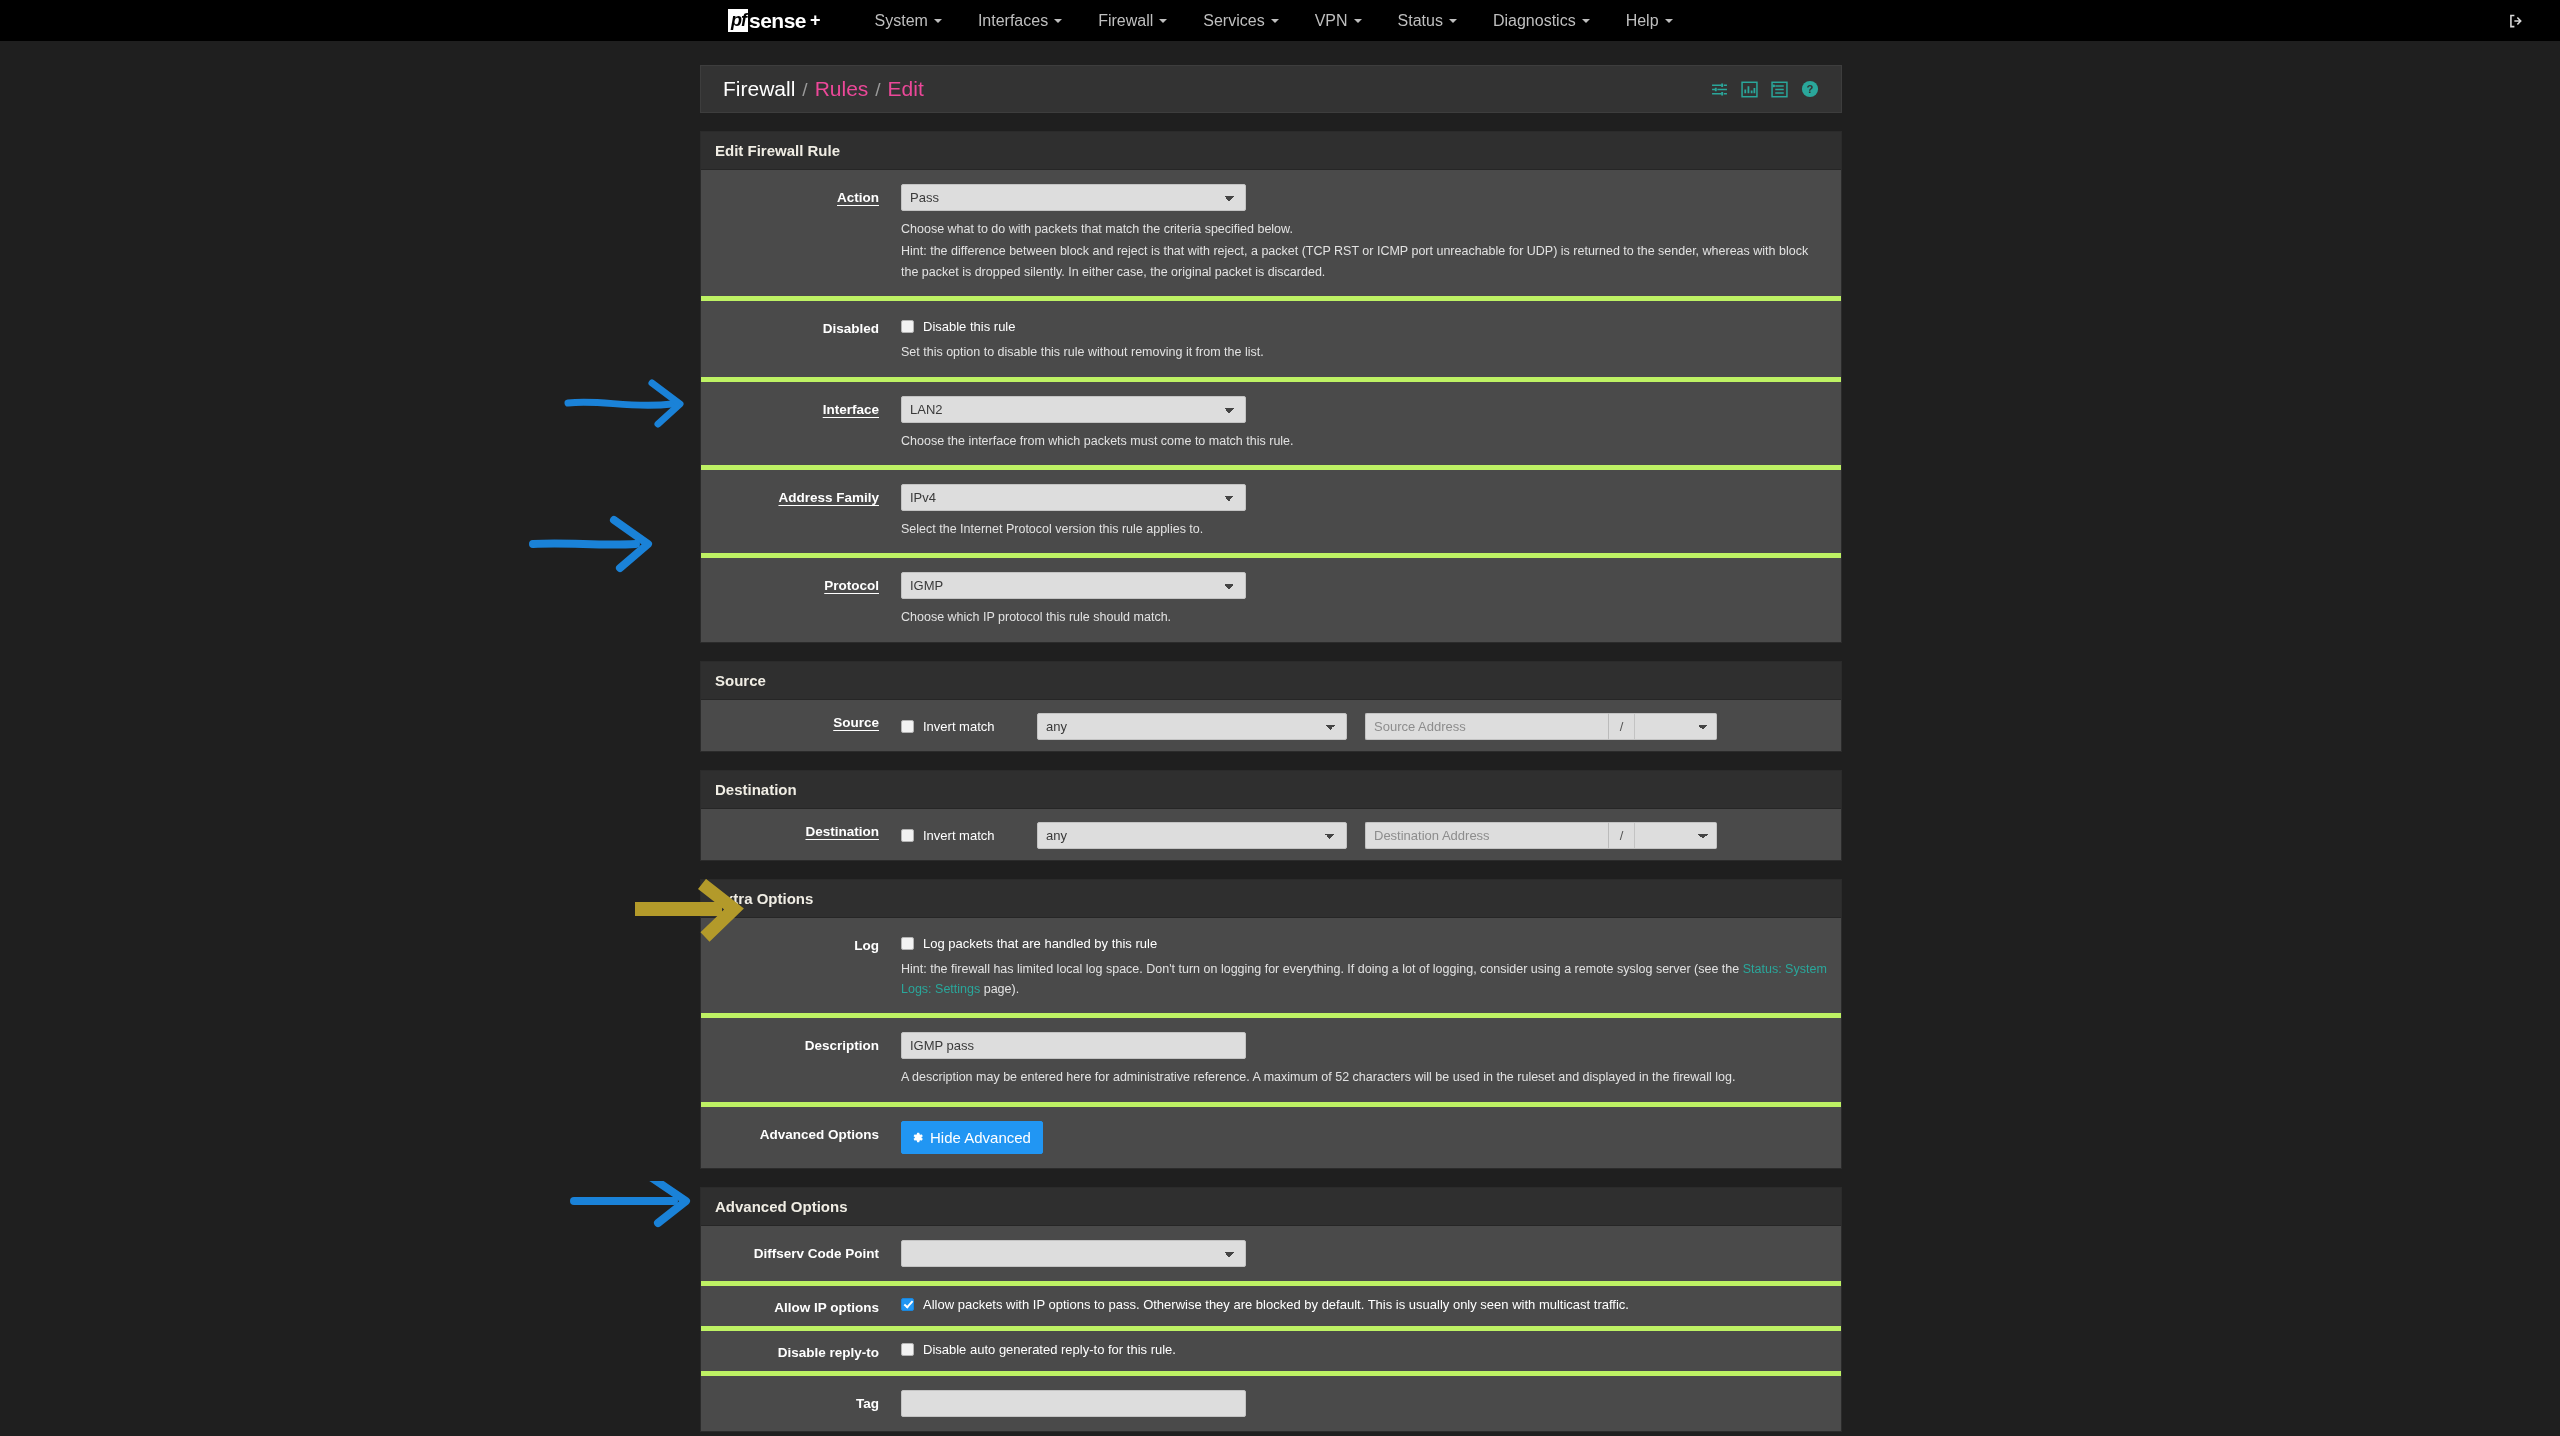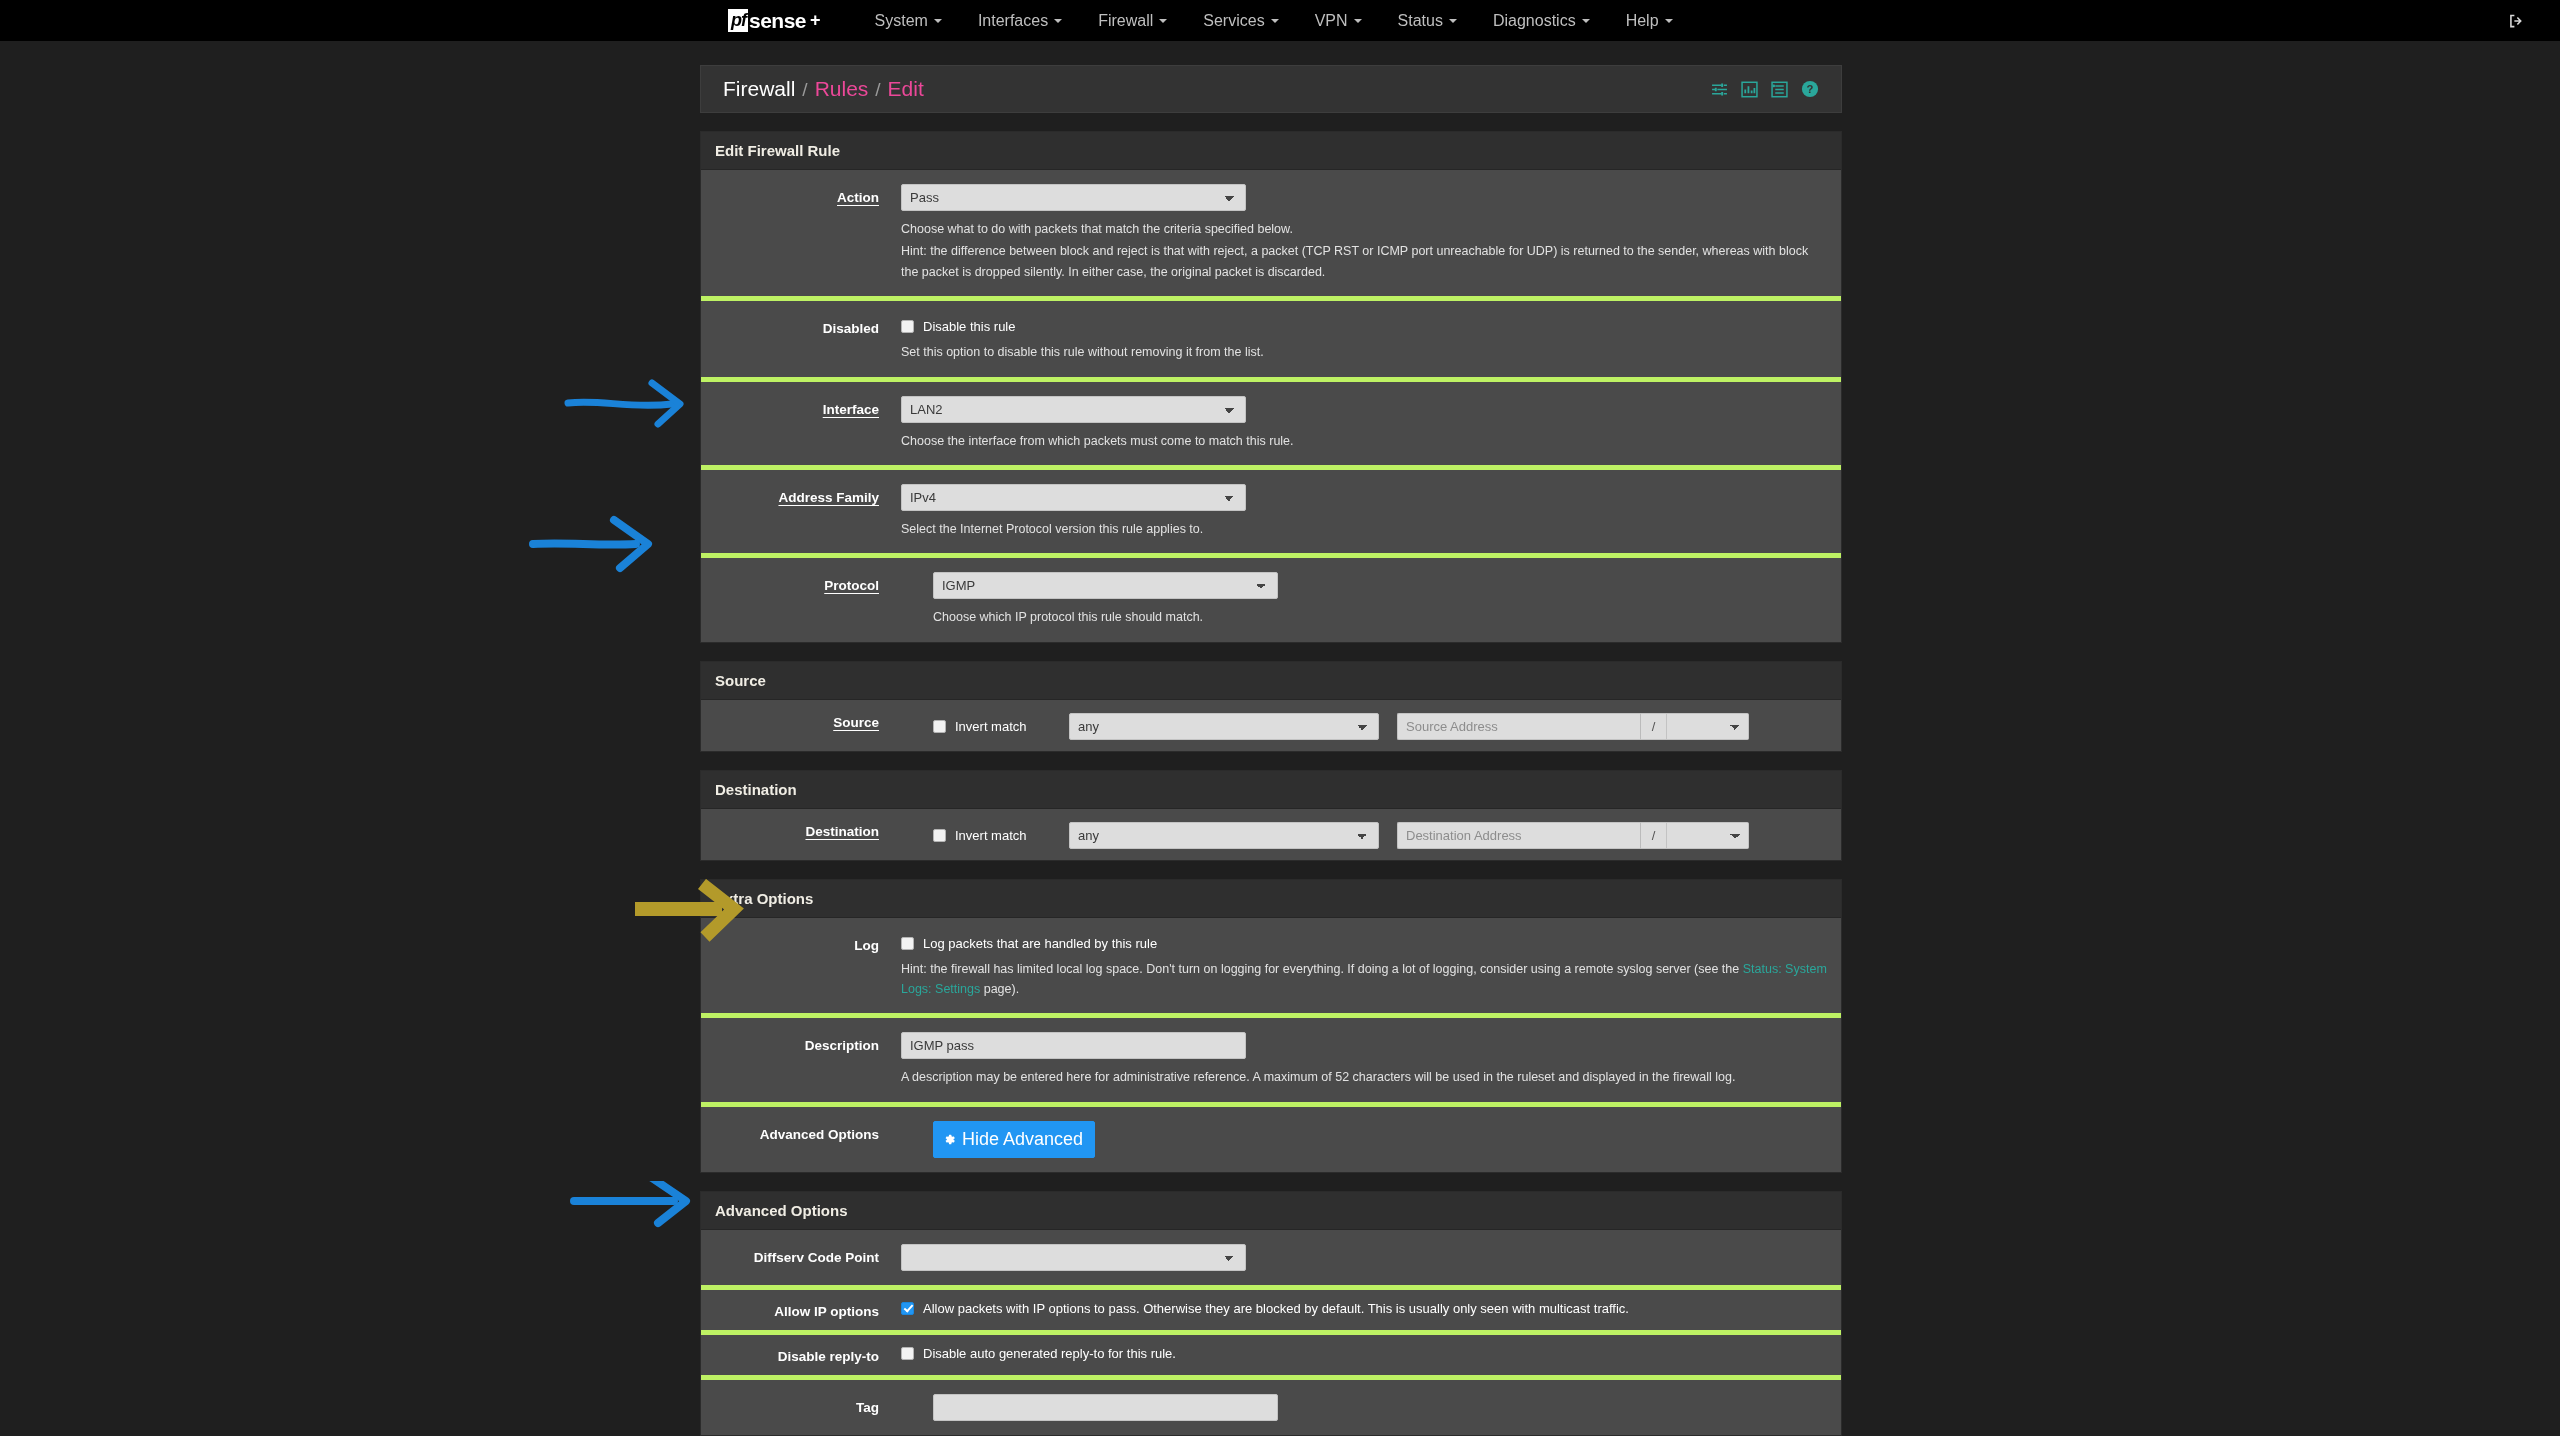--- a/index.html
+++ b/index.html
@@ -126,21 +126,21 @@
     border-bottom: 1px solid #262626;
   }
   .panel-body { background: #4a4a4a; }
 
   .row {
     display: flex;
     align-items: flex-start;
     padding: 14px 0 14px 0;
     border-bottom: 5px solid #bef264;
   }
-  .row:last-child { border-bottom: none; gap: 32px; }
+  .row:last-child { border-bottom: none; }
   .row-label {
     width: 200px;
     min-width: 200px;
     text-align: right;
     padding-right: 22px;
     padding-top: 6px;
     color: #ffffff;
     font-size: 13.5px;
     font-weight: bold;
   }
@@ -244,21 +244,21 @@
     border-left: none;
     background-position: calc(100% - 13px) 11px, calc(100% - 8px) 11px;
   }
 
   
   .btn-primary {
     background: #2196f3;
     border: 1px solid #2196f3;
     border-radius: 2px;
     color: #ffffff;
-    font-size: 18px;
+    font-size: 15px;
     font-family: "Liberation Sans", sans-serif;
     padding: 7px 11px 7px 9px;
     display: inline-flex;
     align-items: center;
     gap: 6px;
     cursor: pointer;
   }
 
   
   .anno { position: absolute; pointer-events: none; }

